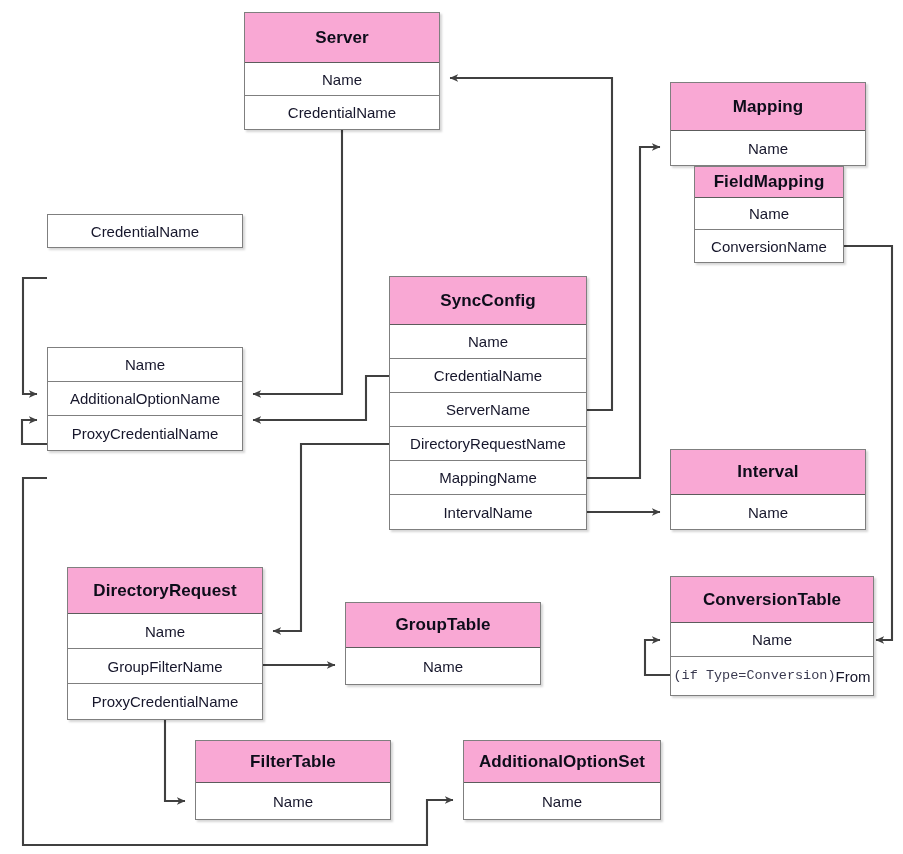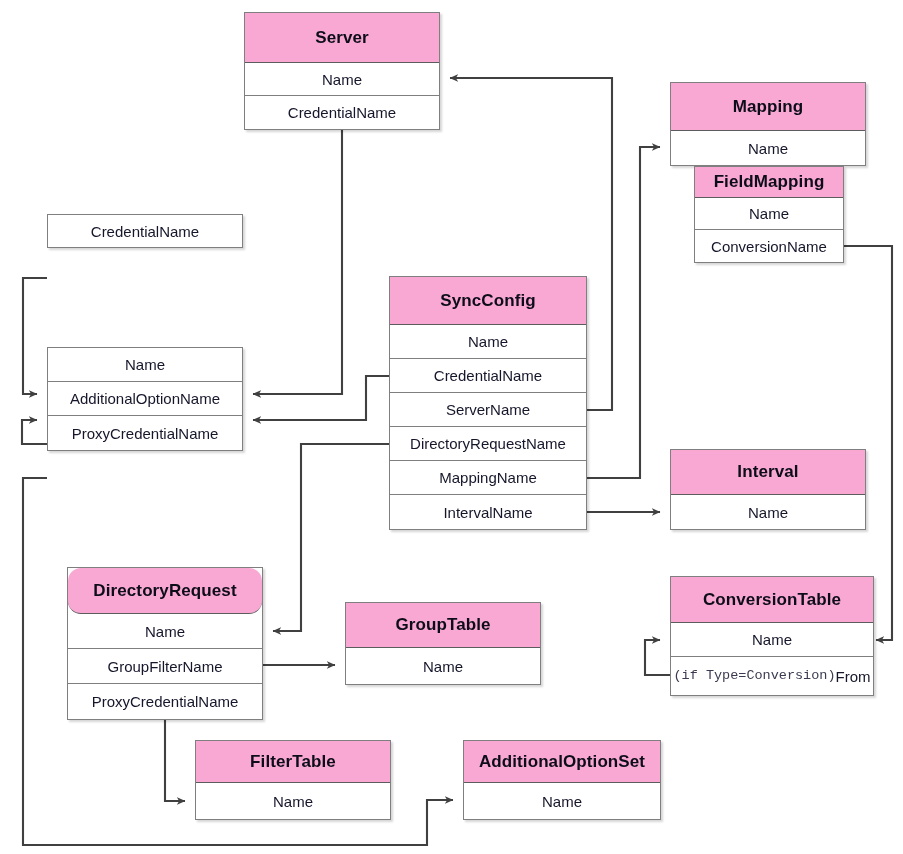--- a/index.html
+++ b/index.html
@@ -94,21 +94,21 @@
     </div>
     <div class="entity" style="left: 670px; top: 576px; width: 204px;">
       <div class="hdr" style="height: 46px;">ConversionTable</div>
       <div class="row" style="height: 34px;">Name</div>
       <div class="row mono" style="height: 38px;">
         <span class="cond">(if Type=Conversion)</span>
         <span class="val">From</span>
       </div>
     </div>
     <div class="entity" style="left: 67px; top: 567px; width: 196px;">
-      <div class="hdr" style="height: 46px; border-radius: 13px;">DirectoryRequest</div>
+      <div class="hdr" style="height: 46px;">DirectoryRequest</div>
       <div class="row" style="height: 35px;">Name</div>
       <div class="row" style="height: 35px;">GroupFilterName</div>
       <div class="row" style="height: 35px;">ProxyCredentialName</div>
     </div>
     <div class="entity" style="left: 345px; top: 602px; width: 196px;">
       <div class="hdr" style="height: 45px;">GroupTable</div>
       <div class="row" style="height: 36px;">Name</div>
     </div>
     <div class="entity" style="left: 195px; top: 740px; width: 196px;">
       <div class="hdr" style="height: 42px;">FilterTable</div>

